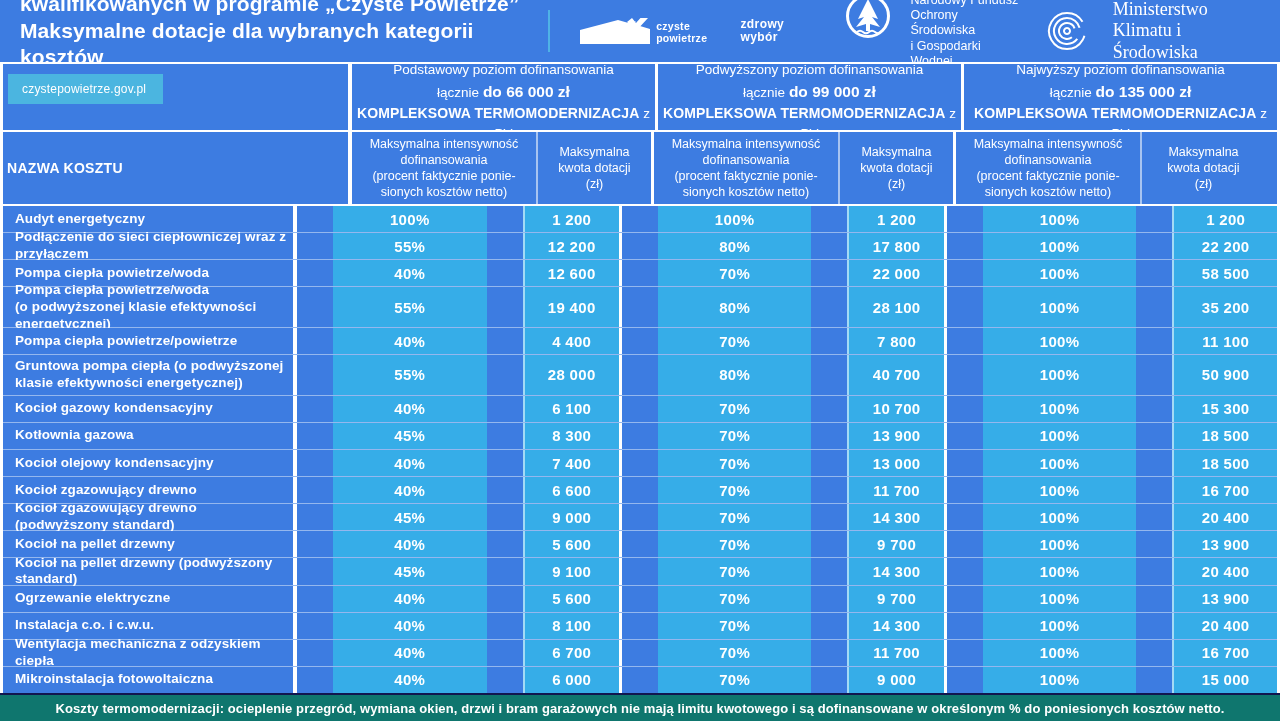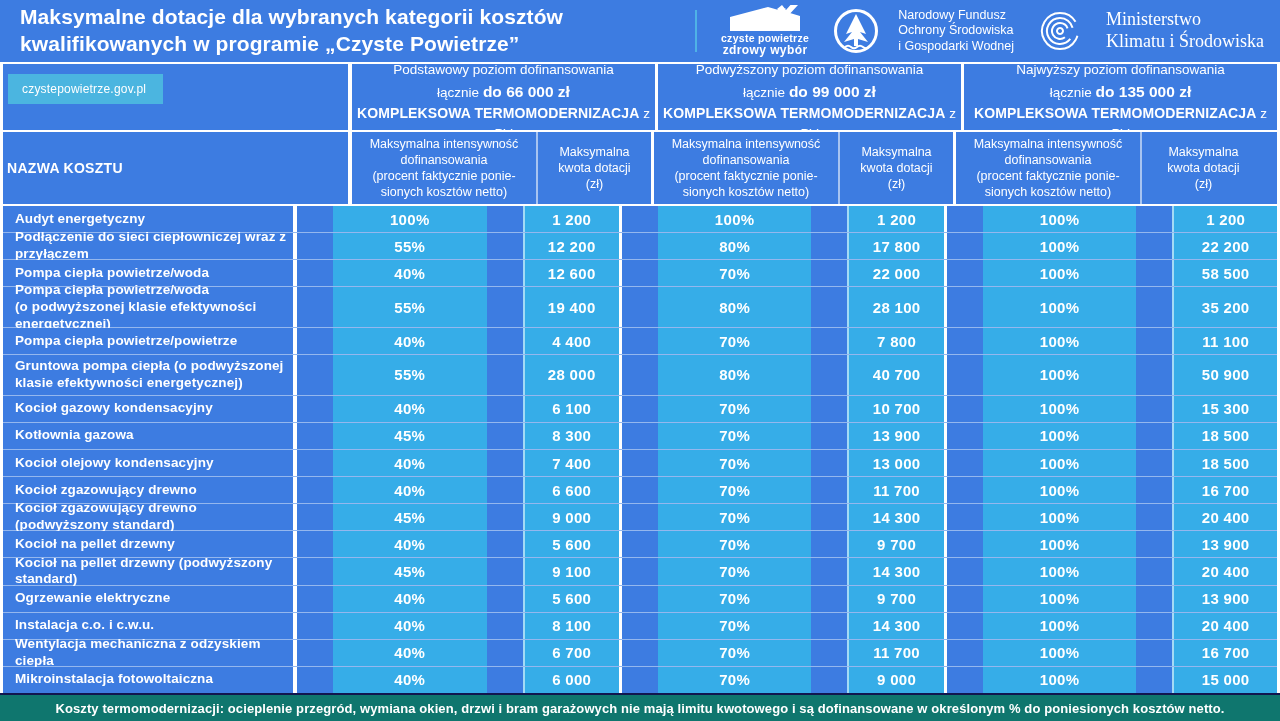--- a/index.html
+++ b/index.html
@@ -4,21 +4,21 @@
 <style>
   * { margin:0; padding:0; box-sizing:border-box; }
   html,body { width:1280px; height:721px; overflow:hidden; }
   body { font-family:"Liberation Sans","DejaVu Sans",sans-serif; background:#3d7ce1; color:#fff; }
 
   
   .topbar { height:62px; display:flex; justify-content:space-between; align-items:center; padding:0 16px 0 20px; background:#3d7ce1; }
   .title { font-size:21px; font-weight:bold; line-height:1.28; letter-spacing:.1px; }
   .logos { display:flex; align-items:center; gap:24px; height:100%; }
   .vsep { width:2px; height:42px; background:#4fb2e6; }
-  .logo-cp { display:flex; flex-direction:column; align-items:center; line-height:1.1; }
+  .logo-cp { display:flex; align-items:flex-end; line-height:1.1; }
   .logo-cp .t1 { font-size:10.5px; font-weight:bold; letter-spacing:.3px; margin-top:1px; }
   .logo-cp .t2 { font-size:12px; font-weight:bold; letter-spacing:.4px; }
   .logo-nf { display:flex; align-items:flex-start; gap:19px; }
   .logo-nf .txt { font-size:12.5px; line-height:1.22; }
   .logo-min { display:flex; align-items:center; gap:24px; }
   .logo-min .txt { font-family:"Liberation Serif","DejaVu Serif",serif; font-size:18px; line-height:1.2; }
 
   .hline { height:2px; background:#fff; }
 
   
@@ -60,22 +60,22 @@
   
   .footer { height:28px; background:#0f766e; border-top:2px solid #11164e; display:flex; align-items:center; justify-content:center; font-size:13px; font-weight:600; letter-spacing:.1px; }
 
   svg { display:block; }
 </style>
 </head>
 <body>
 
 <header class="topbar">
   <div class="title">
+    <div>kwalifikowanych w programie „Czyste Powietrze”</div>
     <div>Maksymalne dotacje dla wybranych kategorii kosztów</div>
-    <div>kwalifikowanych w programie „Czyste Powietrze”</div>
   </div>
   <div class="logos">
     <div class="vsep"></div>
 
     <div class="logo-cp">
       <span>
         <svg width="82" height="27" viewBox="0 0 82 27">
           <path d="M6 26 L6 12 L44 2 L58 6 L58 3 L66 3 L66 8 L76 11 L76 26 Z" fill="#fff"></path>
           <path d="M56 1 L61 7 L72 -6" stroke="#3d7ce1" stroke-width="4" fill="none"></path>
           <path d="M58 0 L62 5 L70 -4 L74 0 L62 13 L53 4 Z" fill="#fff"></path>

